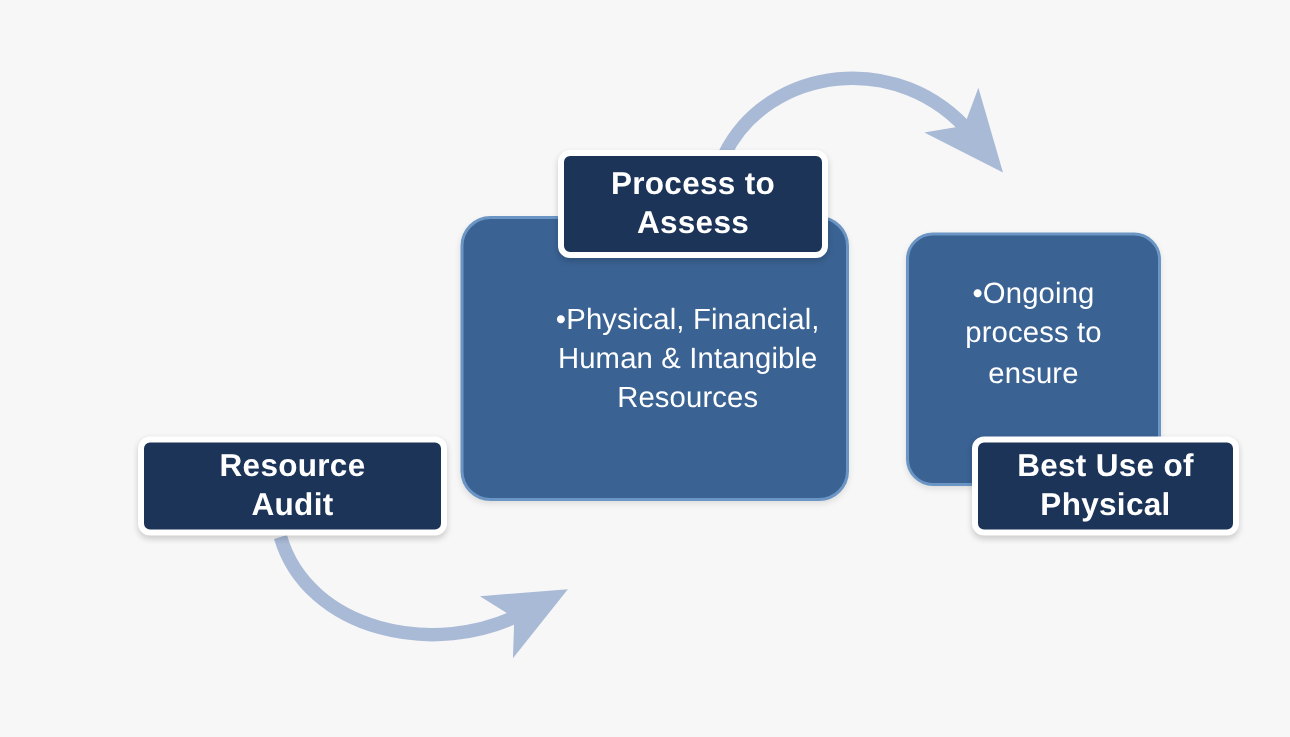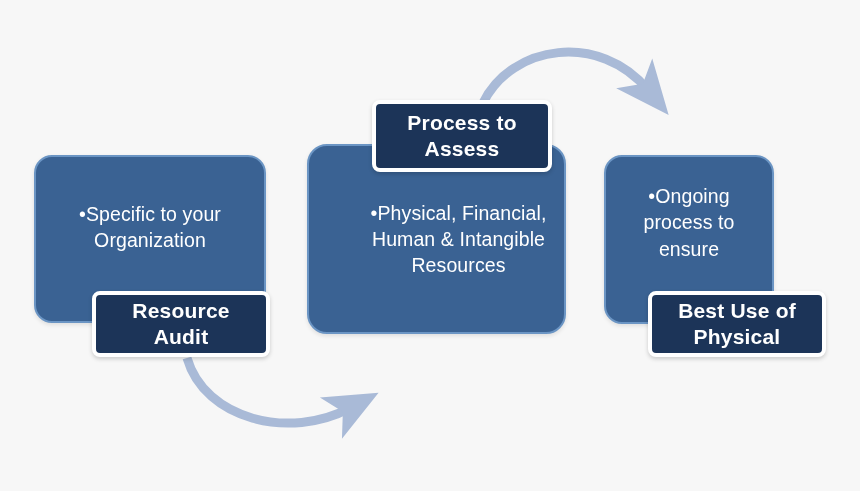--- a/index.html
+++ b/index.html
@@ -95,21 +95,21 @@
     font-size: 21px;
     font-weight: bold;
     line-height: 1.26;
     text-align: center;
     white-space: pre-line;
     letter-spacing: 0.2px;
   }
   #plate-1 {
     left: 92px;
     top: 291px;
-    width: 178px;
+    width: 206px;
     height: 66px;
   }
   #plate-2 {
     left: 372px;
     top: 100px;
     width: 180px;
     height: 72px;
   }
   #plate-3 {
     left: 648px;
@@ -131,24 +131,20 @@
       <marker id="head-down" markerWidth="7" markerHeight="7" refX="2.6" refY="3.2" orient="auto" markerUnits="strokeWidth">
         <path d="M 0.2 0.6 L 6.2 3.2 L 0.2 5.8 L 1.7 3.2 Z" fill="#a9bad7"></path>
       </marker>
     </defs>
 
     <path d="M 187 358 C 205 420, 290 440, 350 408" fill="none" stroke="#a9bad7" stroke-width="9" stroke-linecap="butt" marker-end="url(#head-up)"></path>
 
     <path d="M 483 103 C 512 44, 600 32, 648 90" fill="none" stroke="#a9bad7" stroke-width="9" stroke-linecap="butt" marker-end="url(#head-down)"></path>
   </svg>
 
-  <div class="panel" id="panel-1">
-    <div class="panel-text">•Specific to your
-Organization</div>
-  </div>
   <div class="plate" id="plate-1">
     <div class="plate-text">Resource
 Audit</div>
   </div>
 
   <div class="panel" id="panel-2">
     <div class="panel-text">•Physical, Financial,
 Human &amp; Intangible
 Resources</div>
   </div>

